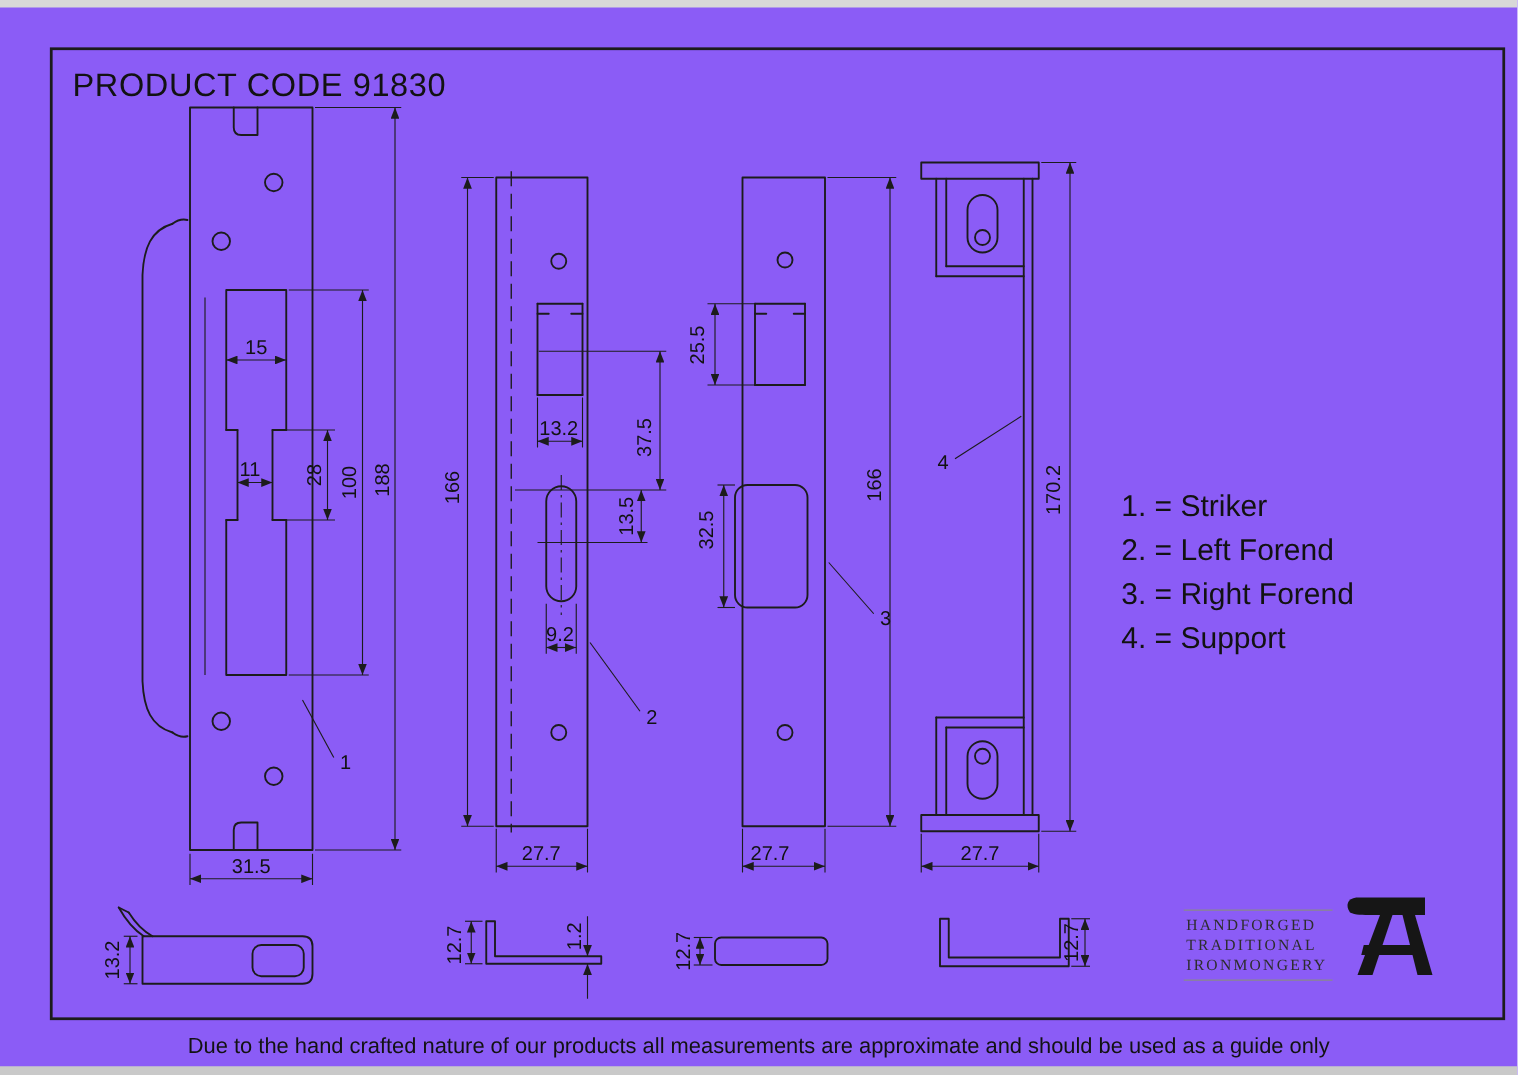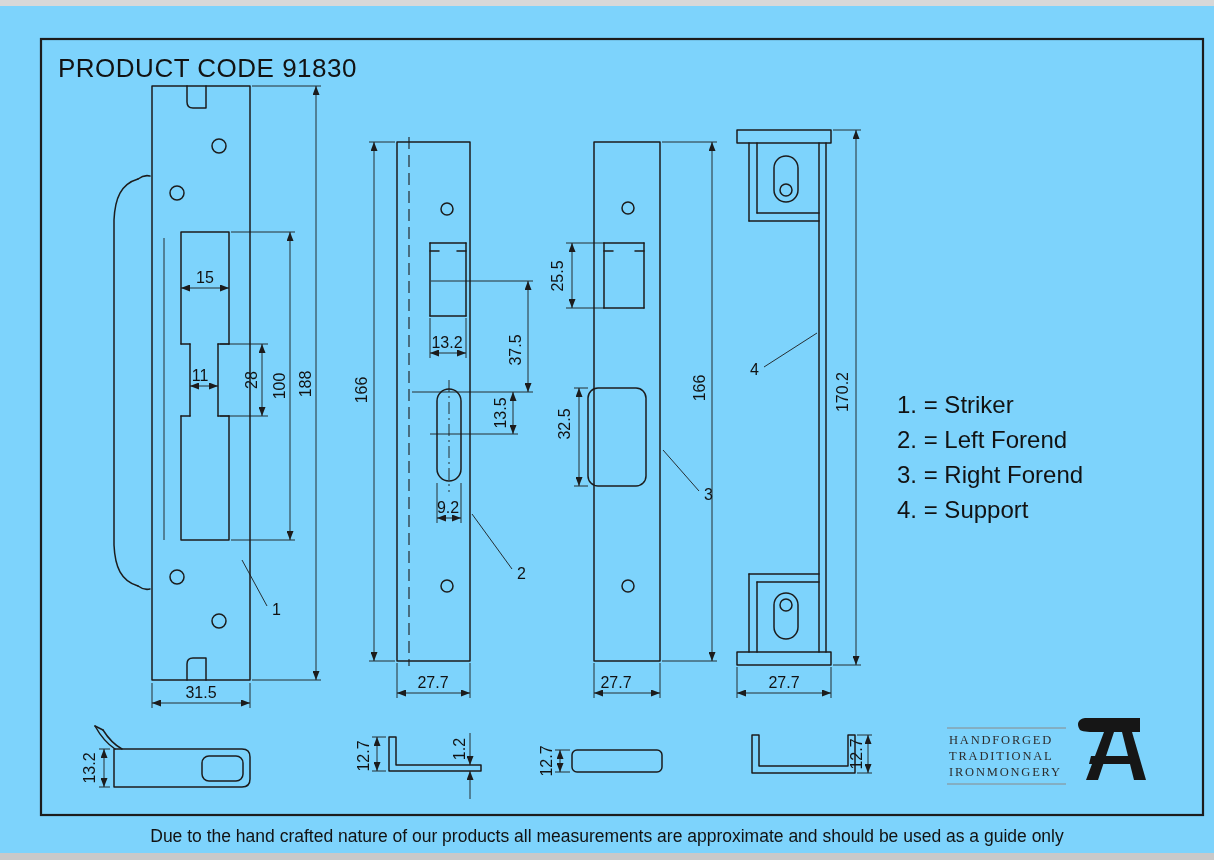--- a/index.html
+++ b/index.html
@@ -1,16 +1,16 @@
 <!DOCTYPE html>
 <html><head>
 <meta charset="utf-8">
 <style>
   html,body{margin:0;padding:0;background:#ffffff;}
-  .page{position:relative;width:1214px;height:860px;background:#7dd3fc;overflow:hidden;
+  .page{position:relative;width:1214px;height:860px;background:#8b5cf6;overflow:hidden;
         font-family:"Liberation Sans",sans-serif;}
   svg{position:absolute;left:0;top:0;}
   svg text{font-family:"Liberation Sans",sans-serif;fill:#121212;}
   .dimtxt{font-size:16px;}
   .reftxt{font-size:16px;}
   .titletxt{font-size:26px;letter-spacing:.5px;}
   .legendtxt{font-size:24px;}
   .brandtxt{font-family:"Liberation Serif",serif;font-size:12.5px;letter-spacing:1.8px;fill:#2d2d2d;}
   .disctxt{font-size:17.5px;}
   .o{fill:none;stroke:#1c1c1c;stroke-width:1.5;stroke-linecap:round;stroke-linejoin:round;}

